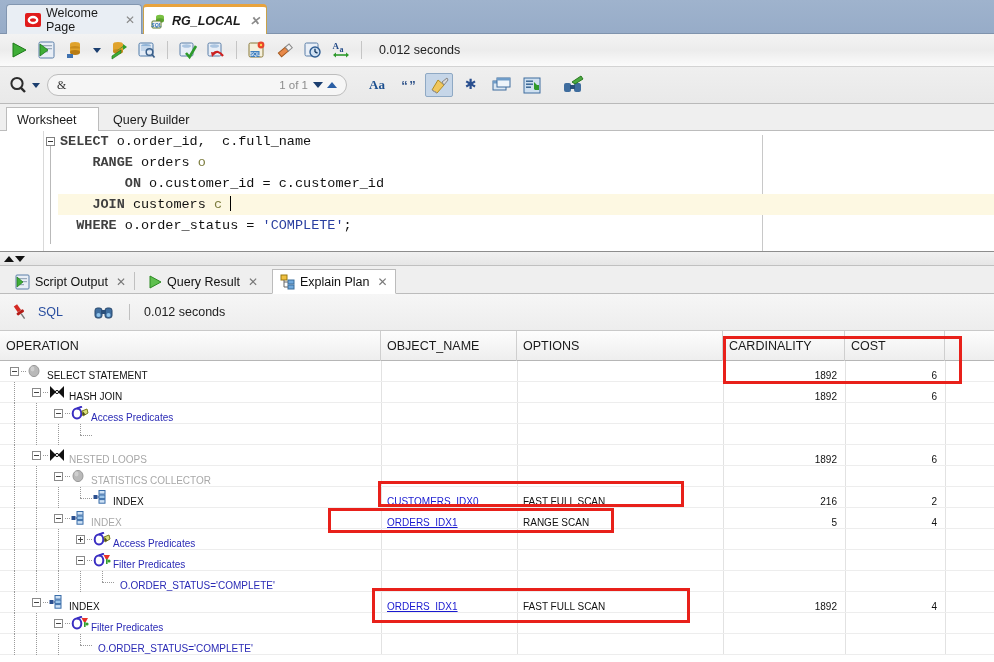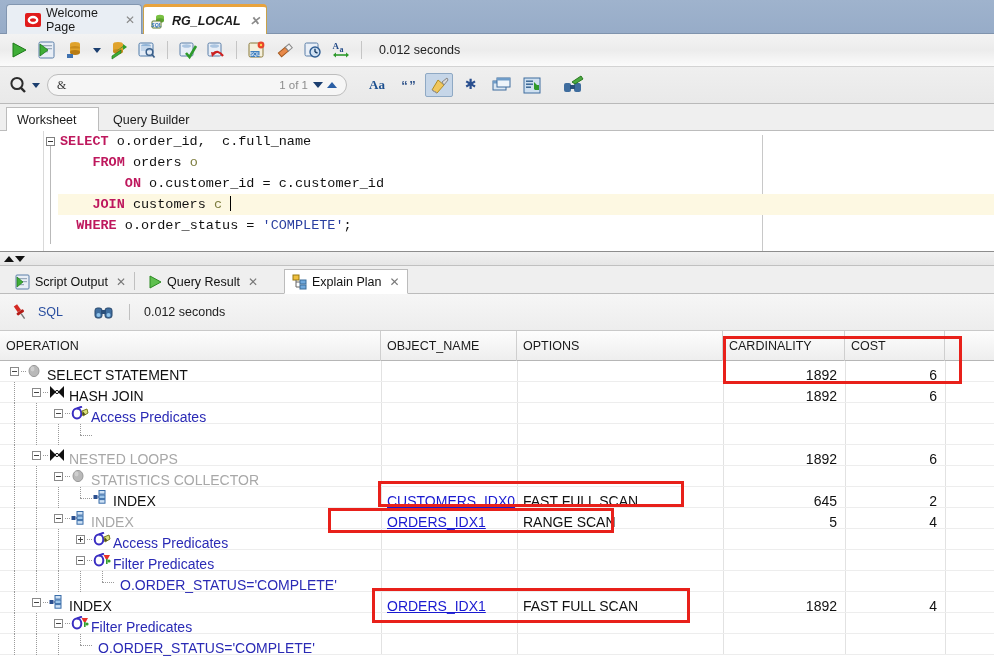--- a/index.html
+++ b/index.html
@@ -89,21 +89,21 @@
   .gutter { position:absolute; left:0; top:0; width: 44px; height: 100%;
             background: #ffffff; border-right: 1px solid #d9d9d9; }
   .fold-box { position: absolute; left: 46px; top: 6px; width: 9px; height: 9px;
               border: 1px solid #7f7f7f; background: #fff; }
   .fold-box:after { content:""; position:absolute; left:1px; top:3px; width:5px; height:1px; background:#333; }
   .fold-line { position: absolute; left: 50px; top: 15px; width: 1px; height: 98px; background: #b9b9b9; }
   .code { position: absolute; left: 58px; top: 0; right: 0; top: 0;
           font-family: "Liberation Mono", monospace; font-size: 13.5px; line-height: 21px; }
   .cline { height: 21px; white-space: pre; padding-left: 2px; }
   .cline.hl { background: #fdf8e2; }
-  .kw { color: #be185d; font-weight: bold; font-family: Liberation Mono, monospace; }
+  .kw { color: #404040; font-weight: bold; font-family: Liberation Mono, monospace; }
   .ali { color: #7d7d3f; }
   .str { color: #2a3fa0; }
   .pln { color: #111; }
   .caret-ins { display:inline-block; width:1px; height:15px; background:#000; vertical-align:-3px; }
   .right-margin { position:absolute; left: 762px; top: 4px; width: 1px; height: 116px; background: #c8c8c8; }
 
   
   .splitter {
     position: absolute; left: 0; top: 252px; width: 994px; height: 14px;
     background: linear-gradient(to bottom,#f1f1f1,#e6e6e6);
@@ -137,21 +137,21 @@
   
   .plan { position:absolute; left:0; top:331px; width: 994px; height: 331px; background:#fff; }
   .hdr { position:absolute; left:0; top:0; width: 994px; height: 30px;
          background: linear-gradient(to bottom,#fdfdfd,#eeeeee); border-bottom:1px solid #b6b6b6; }
   .hcell { position:absolute; top:0; height:30px; display:flex; align-items:center;
            padding-left:6px; font-size:12.5px; color:#1a1a1a; border-right:1px solid #cfcfcf; }
   .rows { position:absolute; left:0; top:30px; width:994px; }
   .row { position:relative; height:21px; }
   .vline { position:absolute; top:0; width:1px; height:100%; background:#e2e2e2; }
   .hline { position:absolute; left:0; width:994px; height:1px; background:#ededed; }
-  .tcell { position:absolute; top:0; height:28px; display:flex; align-items:center; font-size:14px; }
+  .tcell { position:absolute; top:0; height:28px; display:flex; align-items:center; font-size:10px; }
   .op { padding-left:0; color:#111; white-space:nowrap; }
   .op.dim { color:#a8a8a8; }
   .op.blue { color:#2a2ab5; }
   .num { justify-content:flex-end; padding-right:8px; color:#111; }
   .objname { color:#1a1ad0; text-decoration: underline; padding-left:6px; }
   .opt { color:#111; padding-left:6px; }
 
   
   .tglyph { position:absolute; }
   .pm { width:9px; height:9px; border:1px solid #8a8a8a; background:#fff; }
@@ -366,21 +366,21 @@
     </div>
   </div>
 
   <div class="editor">
     <div class="gutter"></div>
     <div class="fold-box"></div>
     <div class="fold-line"></div>
     <div class="right-margin"></div>
     <div class="code" id="code-lines">
         <div class="cline"><span class="kw">SELECT</span><span class="pln"> o.order_id,  c.full_name</span></div>
-        <div class="cline">&nbsp;&nbsp;&nbsp;&nbsp;<span class="kw">FROM</span><span class="pln"> orders </span><span class="ali">o</span></div>
+        <div class="cline">&nbsp;&nbsp;&nbsp;&nbsp;<span class="kw">RANGE</span><span class="pln"> orders </span><span class="ali">o</span></div>
         <div class="cline">&nbsp;&nbsp;&nbsp;&nbsp;&nbsp;&nbsp;&nbsp;&nbsp;<span class="kw">ON</span><span class="pln"> o.customer_id = c.customer_id</span></div>
         <div class="cline hl">&nbsp;&nbsp;&nbsp;&nbsp;<span class="kw">JOIN</span><span class="pln"> customers </span><span class="ali">c</span><span class="pln"> </span><span class="caret-ins"></span></div>
         <div class="cline">&nbsp;&nbsp;<span class="kw">WHERE</span><span class="pln"> o.order_status = </span><span class="str">'COMPLETE'</span><span class="pln">;</span></div>
       </div>
   </div>
 
   <div class="splitter">
     <span class="sp-up"></span>
     <span class="sp-dn"></span>
   </div>
@@ -398,21 +398,21 @@
       <span class="x">✕</span>
     </div>
     <div class="rtab-div" style="left:134px;"></div>
     <div class="rtab" style="left:140px;">
       <svg width="16" height="16" viewBox="0 0 16 16">
           <polygon points="3,2 14,8 3,14" fill="#5fc04f" stroke="#2c8a22" stroke-width="1"></polygon>
         </svg>
       <span>Query Result</span>
       <span class="x">✕</span>
     </div>
-    <div class="rtab active" style="left:272px;margin-left:12px;">
+    <div class="rtab active" style="left:272px;">
       <svg width="16" height="16" viewBox="0 0 16 16">
           <rect x="1" y="1" width="6" height="5" fill="#f0c040" stroke="#9a7a10"></rect>
           <rect x="8" y="6" width="6" height="4" fill="#6fa8dc" stroke="#3a6c99"></rect>
           <rect x="8" y="11" width="6" height="4" fill="#6fa8dc" stroke="#3a6c99"></rect>
           <line x1="4" y1="6" x2="4" y2="13" stroke="#666"></line>
           <line x1="4" y1="8" x2="8" y2="8" stroke="#666"></line>
           <line x1="4" y1="13" x2="8" y2="13" stroke="#666"></line>
         </svg>
       <span>Explain Plan</span>
       <span class="x">✕</span>
@@ -568,21 +568,21 @@
           <div class="tglyph" style="left: 93px; top: 3px;"><svg width="18" height="14" viewBox="0 0 18 14">
               <rect x="0.5" y="5" width="4" height="4" fill="#2a4f8f"></rect>
               <rect x="6" y="0.5" width="6" height="3.6" fill="#cfe2f5" stroke="#3a6da8"></rect>
               <rect x="6" y="5" width="6" height="3.6" fill="#9ec6ea" stroke="#3a6da8"></rect>
               <rect x="6" y="9.6" width="6" height="3.6" fill="#cfe2f5" stroke="#3a6da8"></rect>
               <line x1="4.5" y1="7" x2="6" y2="7" stroke="#2a4f8f"></line>
             </svg></div>
           <div class="tcell op " style="left: 113px; max-width: 268px;">INDEX</div>
           <div class="tcell objname" style="left: 381px; width: 136px;">CUSTOMERS_IDX0</div>
           <div class="tcell opt" style="left: 517px; width: 206px;">FAST FULL SCAN</div>
-          <div class="tcell num" style="left: 723px; width: 122px;">645</div>
+          <div class="tcell num" style="left: 723px; width: 122px;">216</div>
           <div class="tcell num" style="left: 845px; width: 100px;">2</div>
         </div>
         <div class="row">
           <div class="vline" style="left: 381px;"></div>
           <div class="vline" style="left: 517px;"></div>
           <div class="vline" style="left: 723px;"></div>
           <div class="vline" style="left: 845px;"></div>
           <div class="vline" style="left: 945px;"></div>
           <div class="hline" style="top: 20px;"></div>
           <div class="tglyph vdots" style="left: 14px; top: 0px; height: 21px;"></div>

